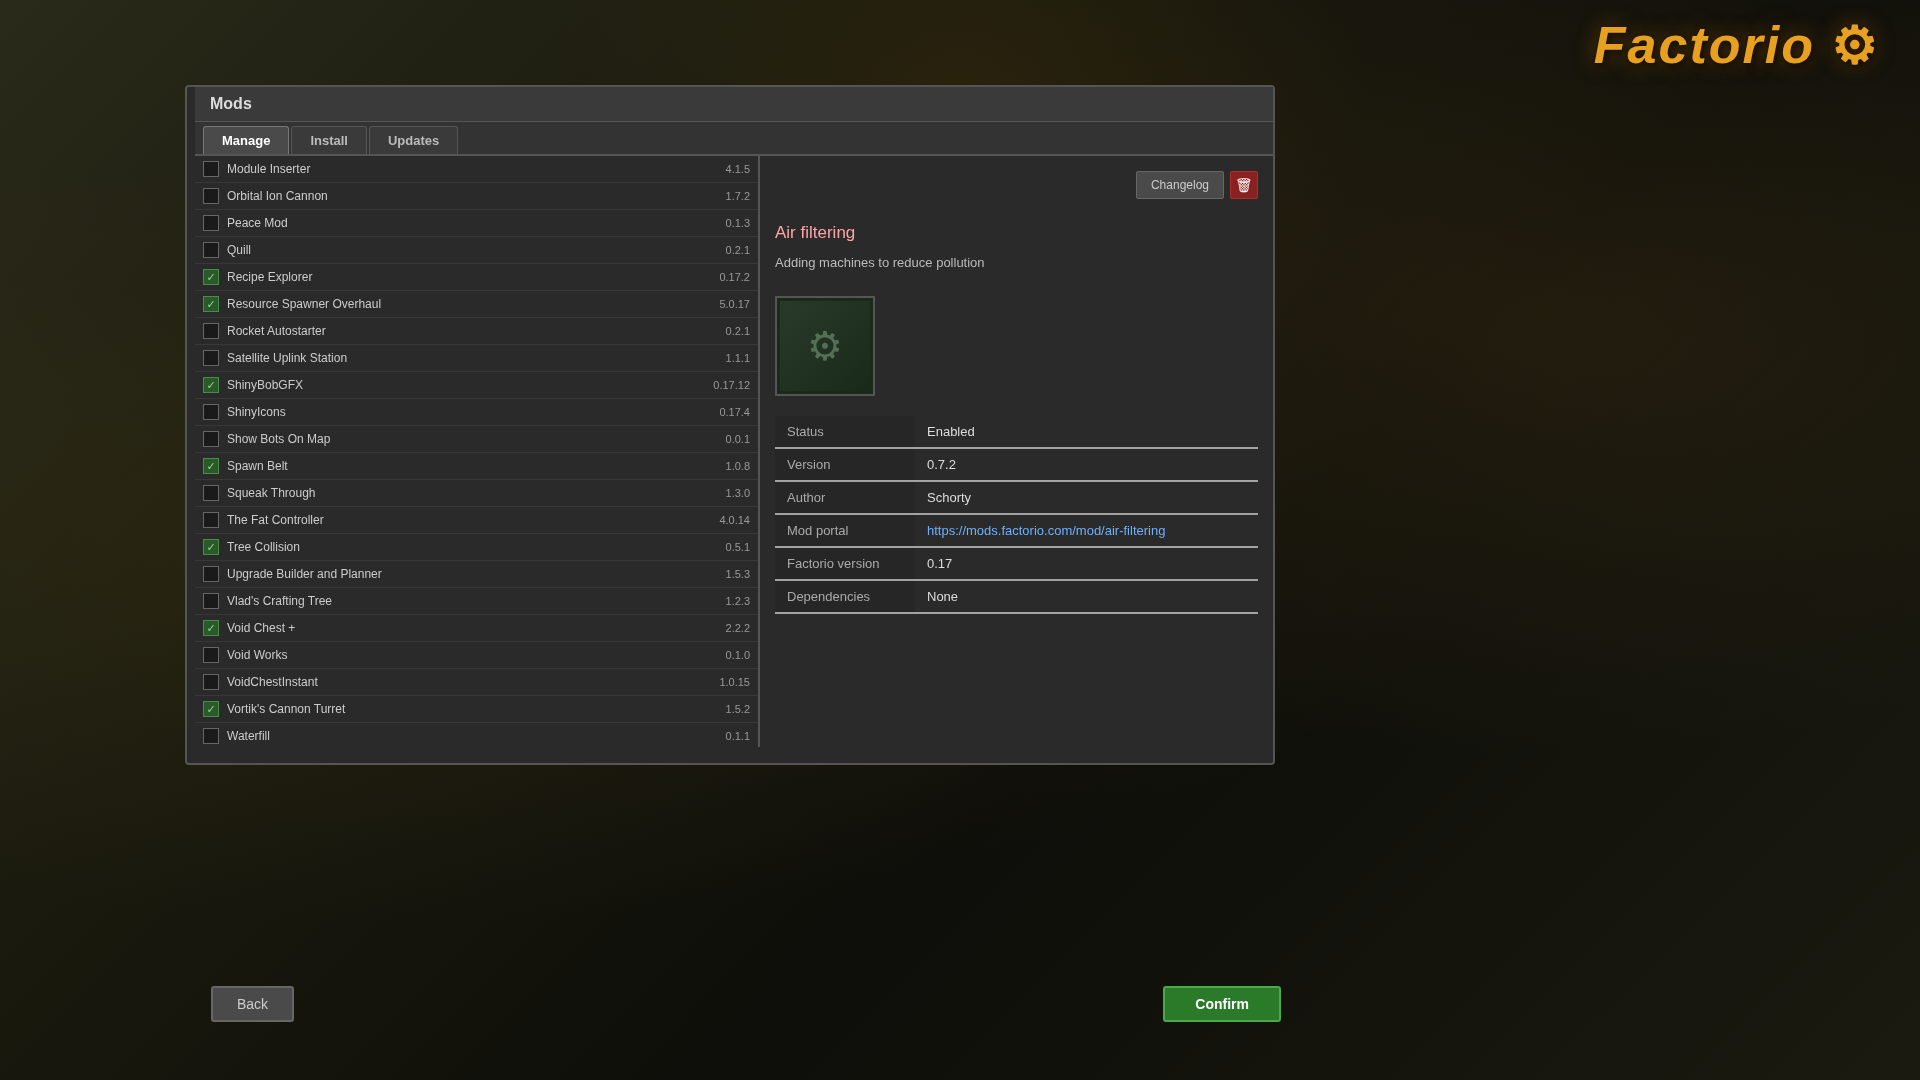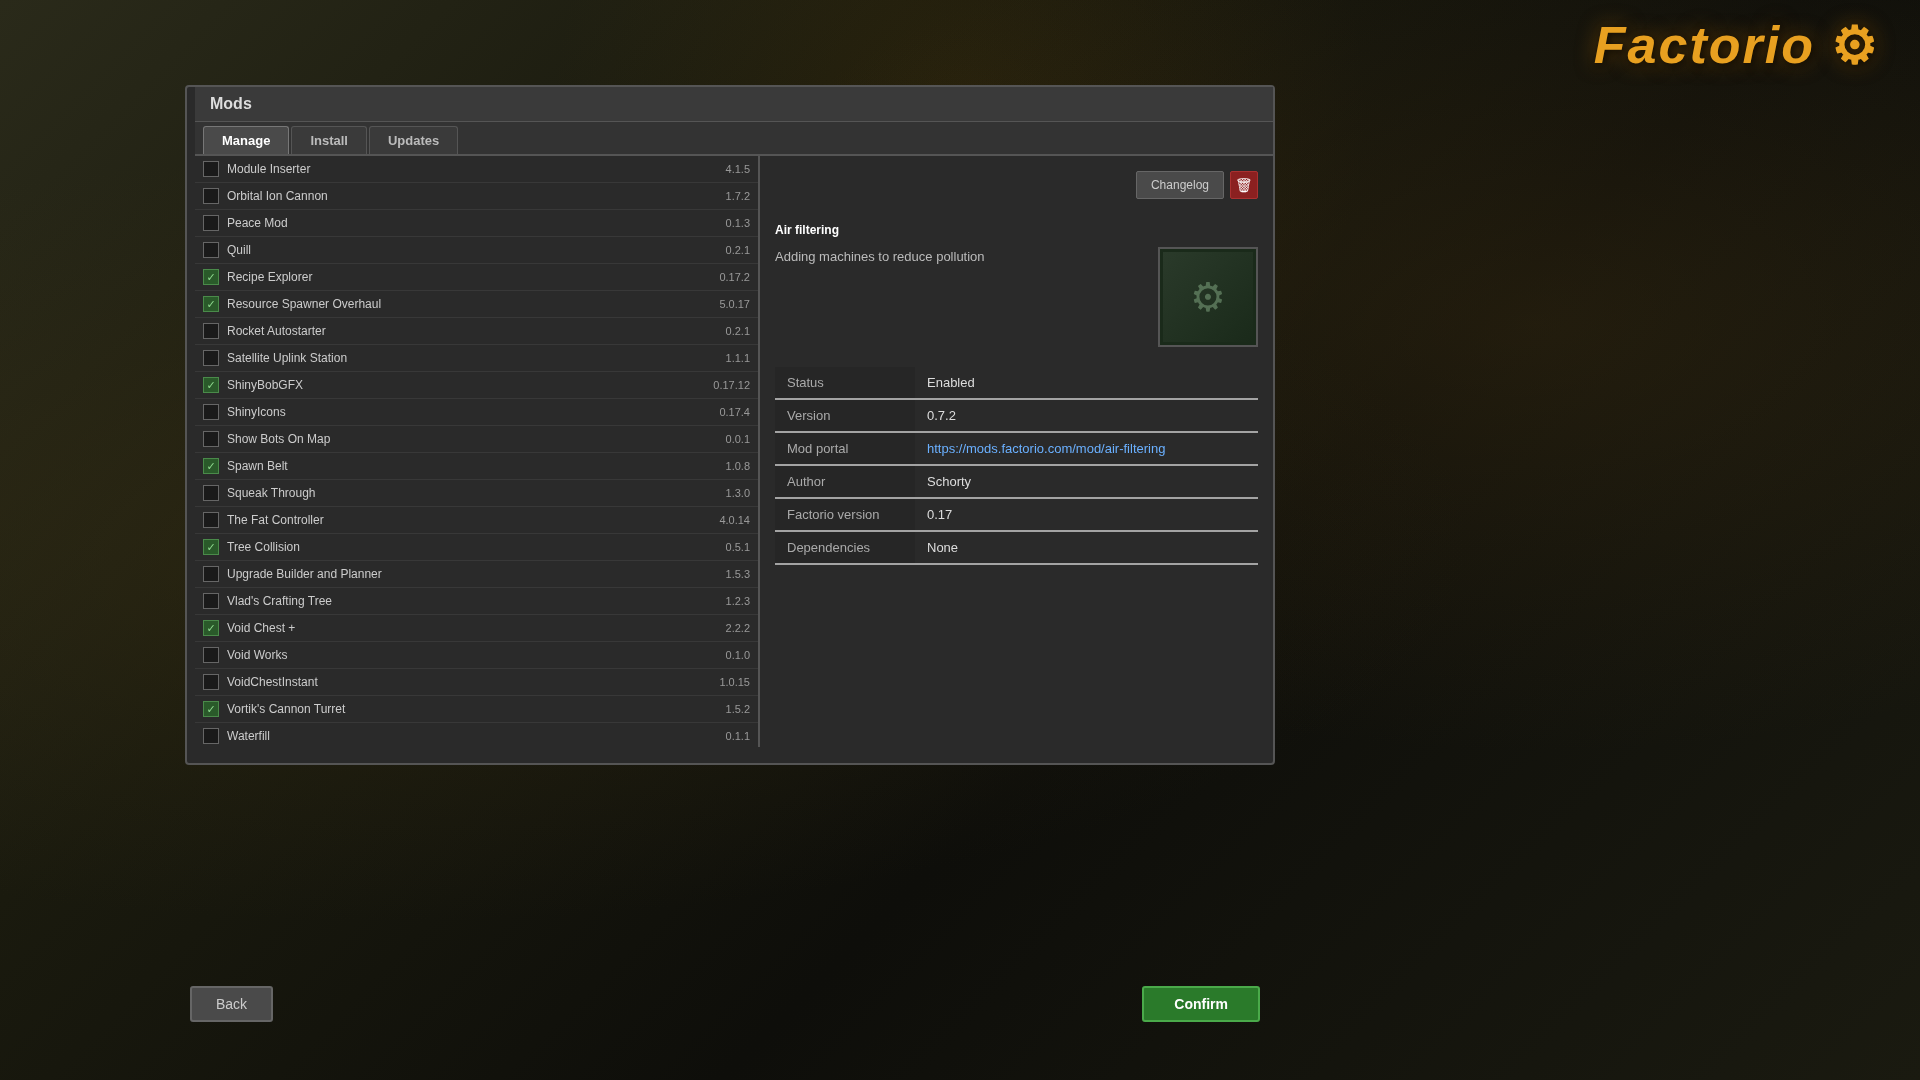--- a/index.html
+++ b/index.html
@@ -191,30 +191,31 @@
       color: #fff;
       font-size: 14px;
       cursor: pointer;
       border-radius: 2px;
       display: flex;
       align-items: center;
       justify-content: center;
     }
 
     .mod-detail-title {
-      font-size: 12px;
-      color: #ffffff;
-      font-weight: bold;
+      font-size: 17px;
+      color: #fca5a5;
+      font-weight: normal;
       margin-bottom: 10px;
     }
 
     .mod-detail-body {
       display: flex;
       gap: 23px;
       margin-bottom: 20px;
+      flex-direction: column;
     }
     .mod-detail-desc {
       flex: 1;
       font-size: 13px;
       color: #bbb;
       line-height: 1.5;
     }
     .mod-thumbnail {
       width: 100px;
       height: 100px;
@@ -266,21 +267,21 @@
     }
     .info-link {
       color: #6ab0ff;
       text-decoration: none;
     }
 
     
     .bottom-bar {
       position: absolute;
       bottom: 50px;
-      left: 180px;
+      left: 201px;
       width: 1090px;
       display: flex;
       justify-content: space-between;
       align-items: center;
       padding: 8px 10px;
       z-index: 10;
     }
     .back-btn {
       padding: 8px 24px;
       background: #4a4a4a;
@@ -453,30 +454,30 @@
         <tbody>
             <tr>
           <td>Status</td>
           <td>Enabled</td>
         </tr>
         <tr>
           <td>Version</td>
           <td>0.7.2</td>
         </tr>
         <tr>
+          <td>Author</td>
+          <td>Schorty</td>
+        </tr>
+        <tr>
           <td>Mod portal</td>
           <td>
             <a class="info-link" href="#">https://mods.factorio.com/mod/air-filtering</a>
           </td>
         </tr>
         <tr>
-          <td>Author</td>
-          <td>Schorty</td>
-        </tr>
-        <tr>
           <td>Factorio version</td>
           <td>0.17</td>
         </tr>
         <tr>
           <td>Dependencies</td>
           <td>None</td>
         </tr>
       </tbody>
         </table>
     </div>

